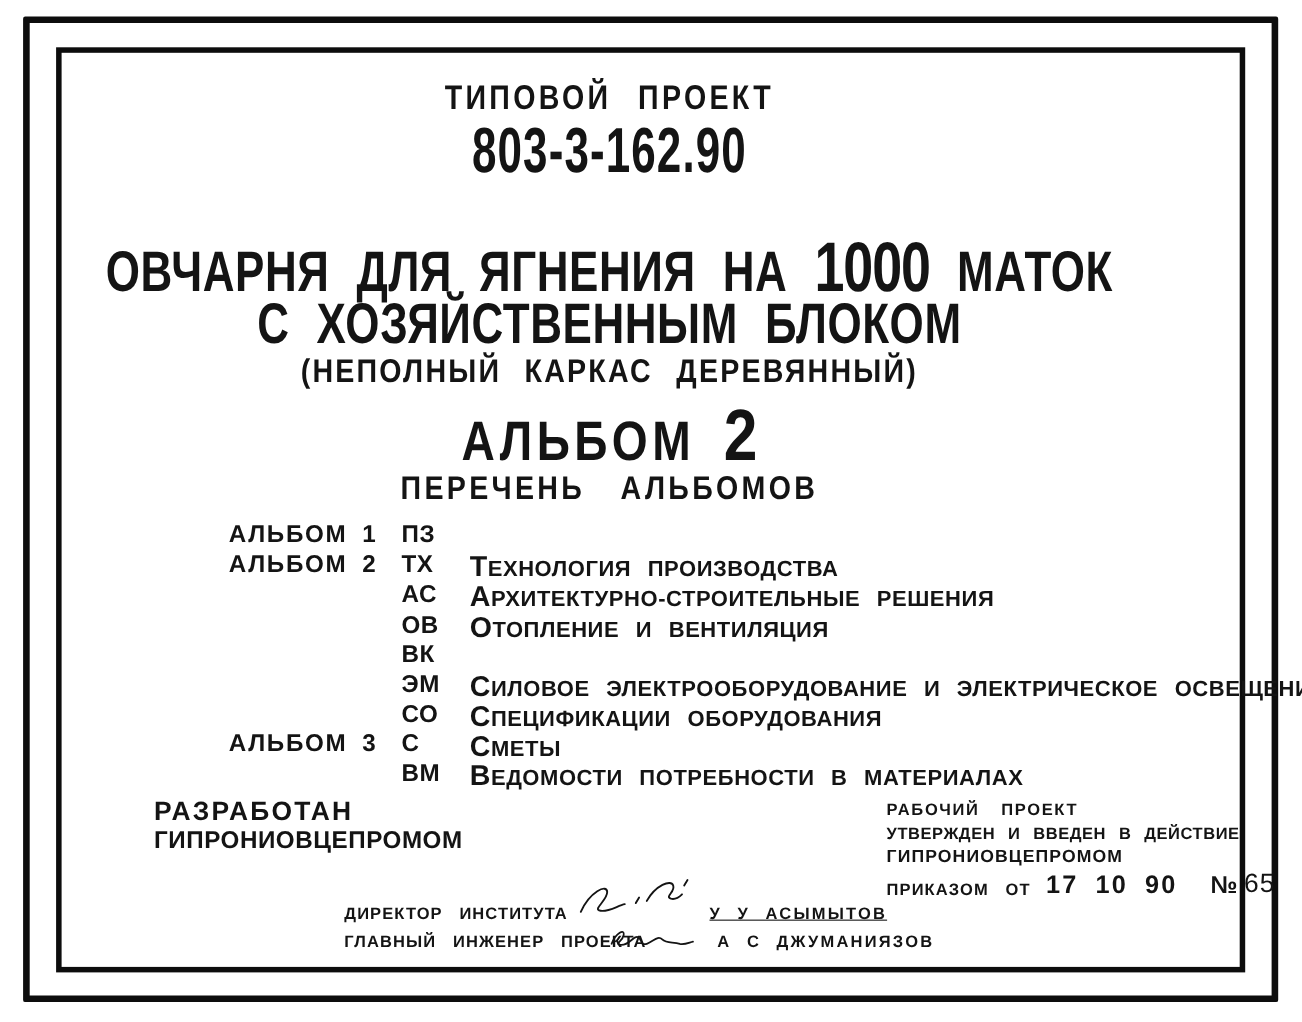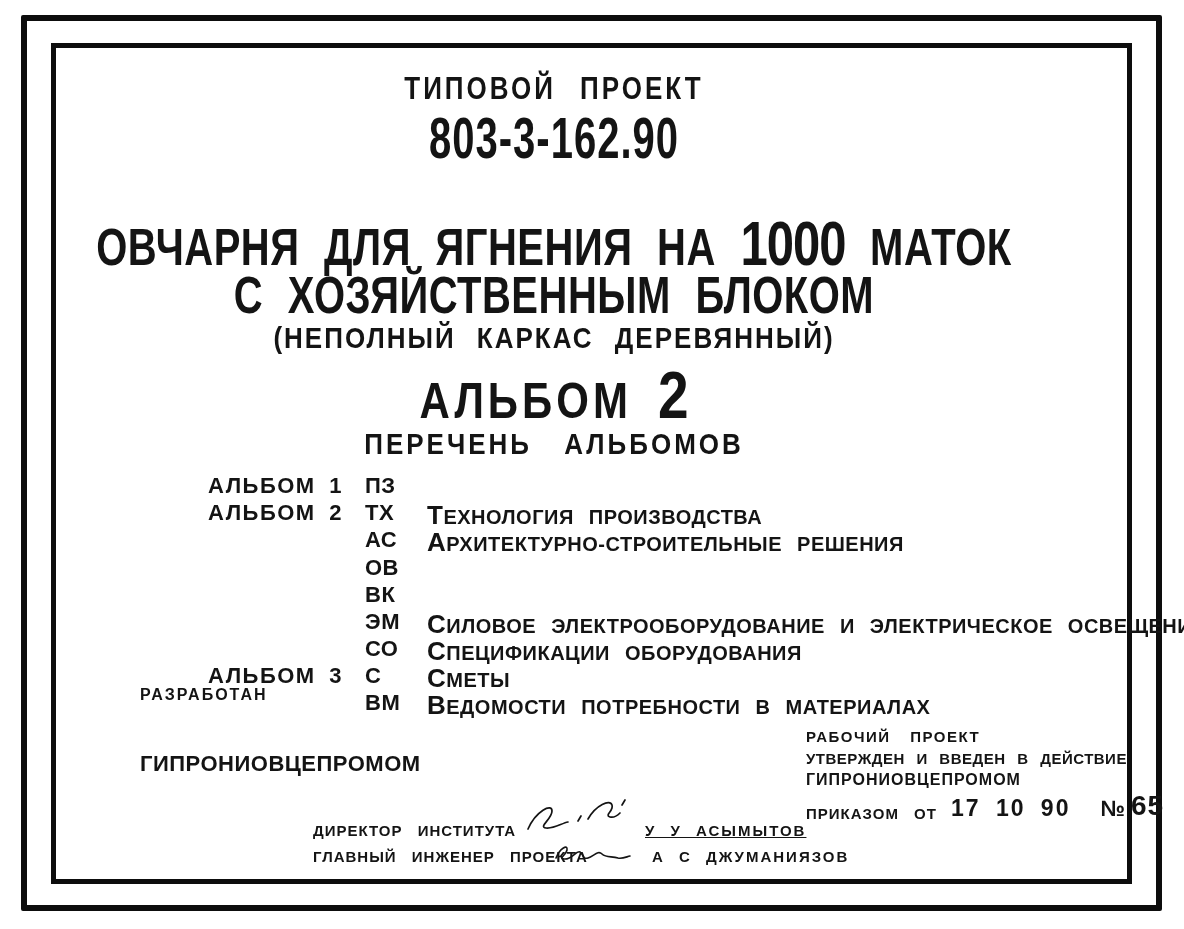--- a/index.html
+++ b/index.html
@@ -32,31 +32,31 @@
   .album .num{font-size:55px;letter-spacing:0;margin-left:26px;}
   .list-head{top:426px;font-size:26px;letter-spacing:3px;word-spacing:22px;
              transform:scaleY(1.15);transform-origin:center top;}
 
   .row{position:absolute;left:0;width:1184px;height:26px;}
   .col-album{position:absolute;left:208px;font-size:22px;font-weight:700;letter-spacing:1.5px;word-spacing:6px;white-space:nowrap;}
   .col-code{position:absolute;left:365px;font-size:22px;font-weight:700;letter-spacing:.5px;white-space:nowrap;}
   .col-desc{position:absolute;left:427px;font-size:20px;font-weight:700;letter-spacing:.5px;word-spacing:9px;white-space:nowrap;}
   .col-desc::first-letter{font-size:26px;}
 
-  .dev-label{left:140px;top:686px;font-size:16px;letter-spacing:2px;}
+  .dev-label{left:140px;top:724px;font-size:24px;letter-spacing:2px;}
   .dev-name{left:140px;top:751px;font-size:22px;letter-spacing:.5px;}
 
   .ap1{left:806px;top:728px;font-size:15px;letter-spacing:1.5px;word-spacing:14px;}
   .ap2{left:806px;top:750px;font-size:15px;letter-spacing:.5px;word-spacing:7px;}
   .ap3{left:806px;top:771px;font-size:16px;letter-spacing:1px;}
   .ap4{left:806px;top:790px;display:flex;align-items:flex-end;}
   .ap4 .lbl{font-size:15px;letter-spacing:1px;word-spacing:10px;font-weight:700;}
   .ap4 .date{font-size:23px;letter-spacing:2px;word-spacing:7px;font-weight:700;margin-left:14px;}
   .ap4 .nsign{font-size:22px;font-weight:700;margin-left:30px;}
-  .ap4 .onum{font-size:28px;letter-spacing:1px;font-weight:700;margin-left:6px;}
+  .ap4 .onum{font-size:24px;letter-spacing:1px;font-weight:400;margin-left:6px;}
 
   .sig-role{font-size:15px;letter-spacing:1px;word-spacing:10px;}
   .sig-name{font-size:15px;letter-spacing:2px;word-spacing:8px;}
   .r1{top:822px;} .r2{top:848px;}
   .role-x{left:313px;}
   .name1-x{left:645px;text-decoration:underline;} .name2-x{left:652px;}
   svg{display:block;}
 </style>
 </head>
 <body>
@@ -84,20 +84,21 @@
   <span class="col-desc">ТЕХНОЛОГИЯ ПРОИЗВОДСТВА</span>
 </div>
 <div class="row" style="top:527px">
   <span class="col-album"></span>
   <span class="col-code">АС</span>
   <span class="col-desc">АРХИТЕКТУРНО-СТРОИТЕЛЬНЫЕ РЕШЕНИЯ</span>
 </div>
 <div class="row" style="top:555px">
   <span class="col-album"></span>
   <span class="col-code">ОВ</span>
+  <span class="col-desc">ОТОПЛЕНИЕ И ВЕНТИЛЯЦИЯ</span>
 </div>
 <div class="row" style="top:582px">
   <span class="col-album"></span>
   <span class="col-code">ВК</span>
 </div>
 <div class="row" style="top:609px">
   <span class="col-album"></span>
   <span class="col-code">ЭМ</span>
   <span class="col-desc">СИЛОВОЕ ЭЛЕКТРООБОРУДОВАНИЕ И ЭЛЕКТРИЧЕСКОЕ ОСВЕЩЕНИЕ</span>
 </div>

